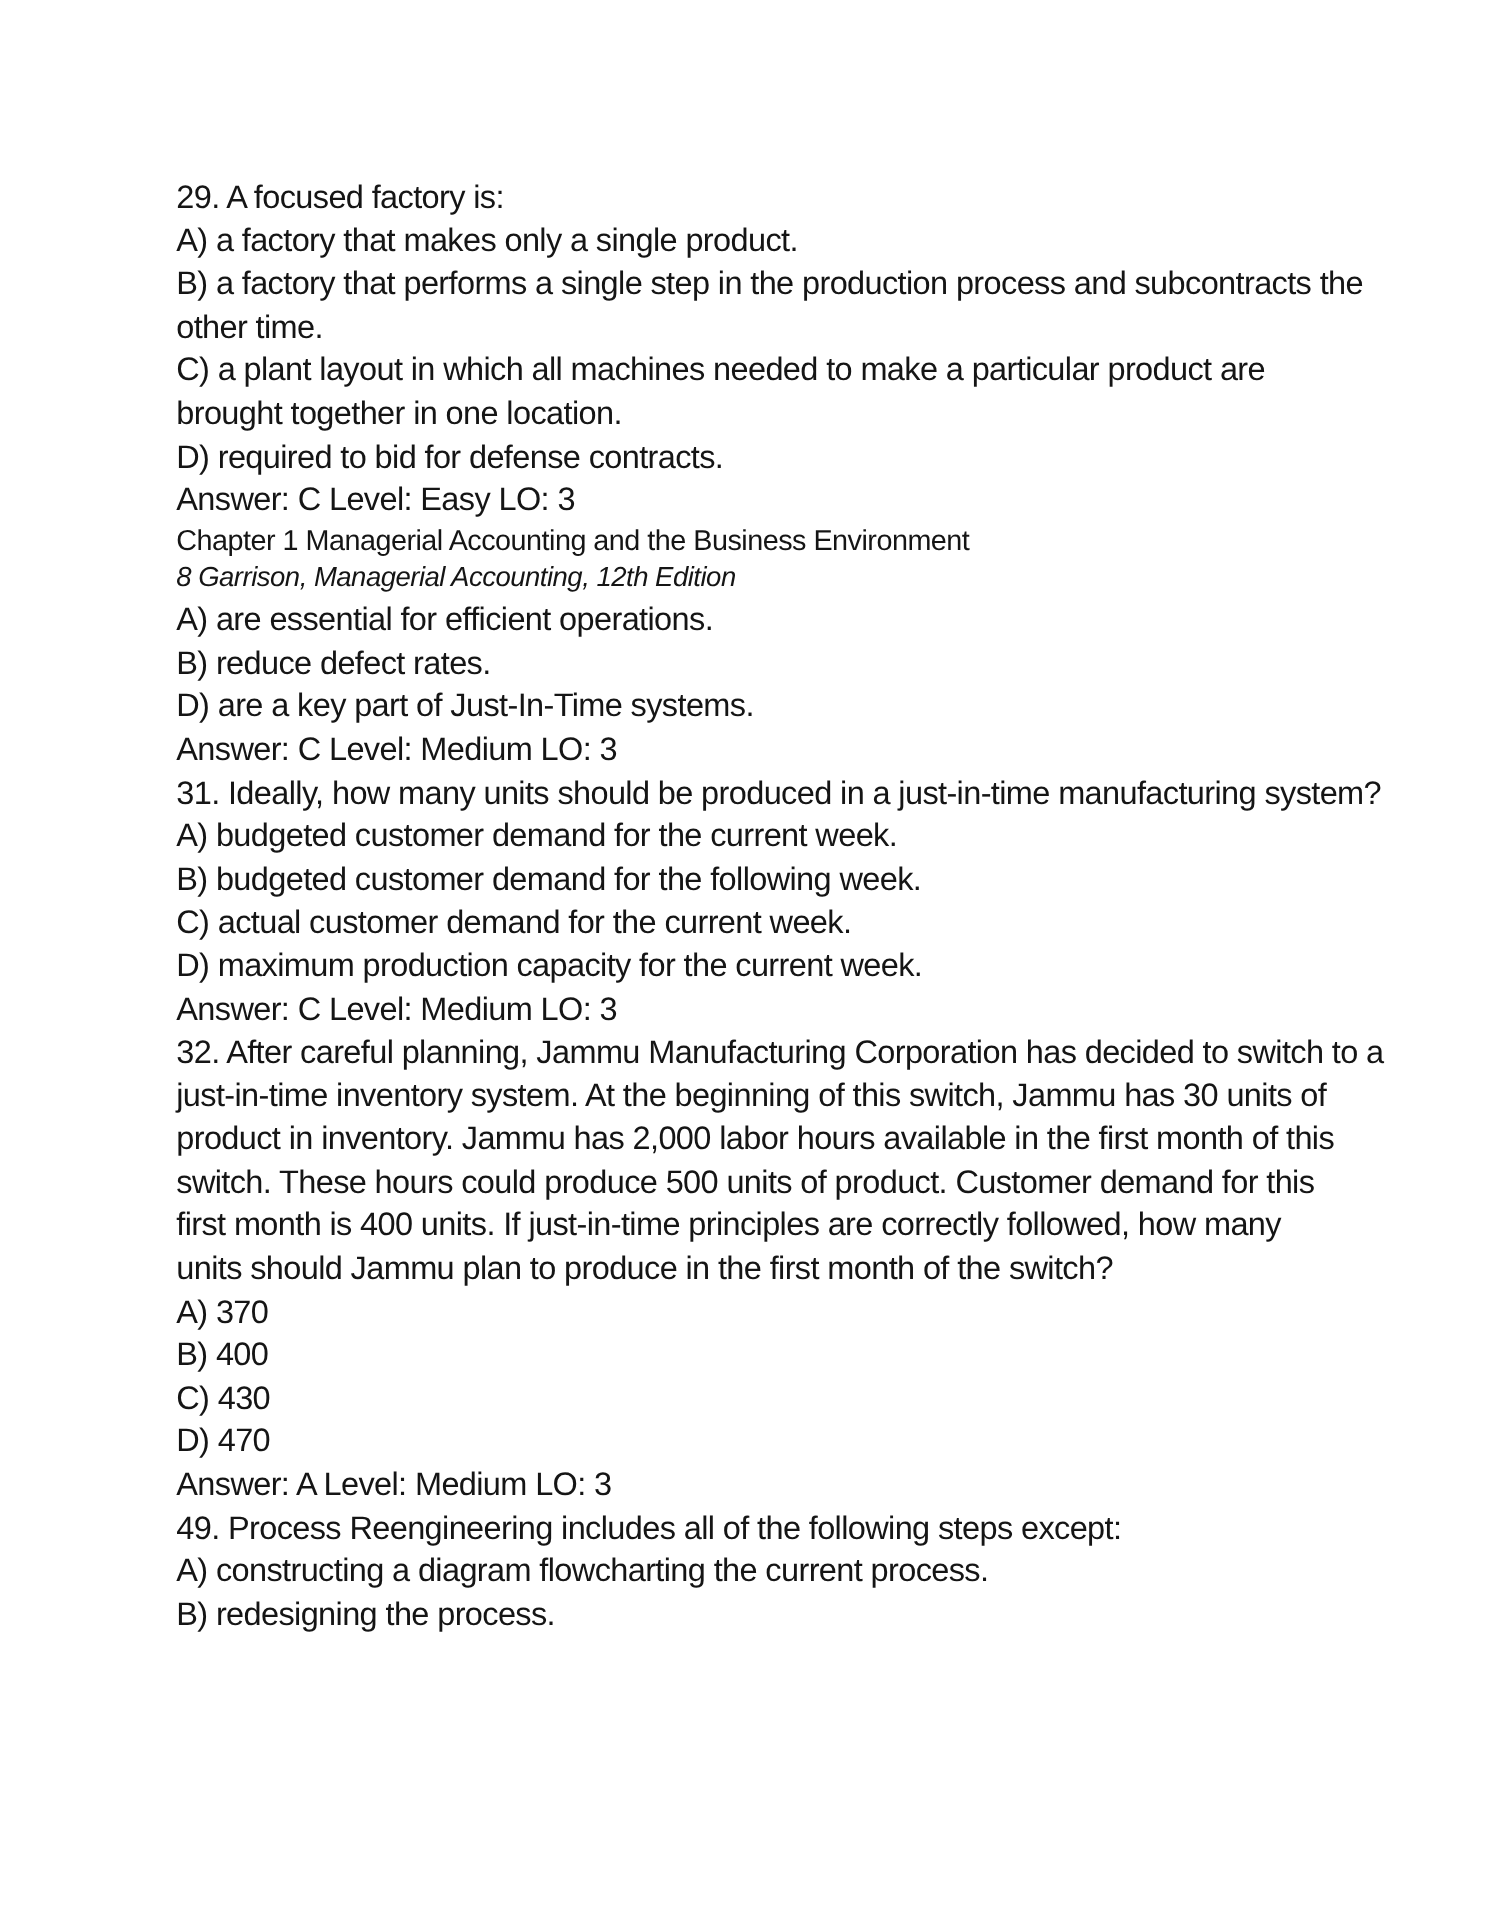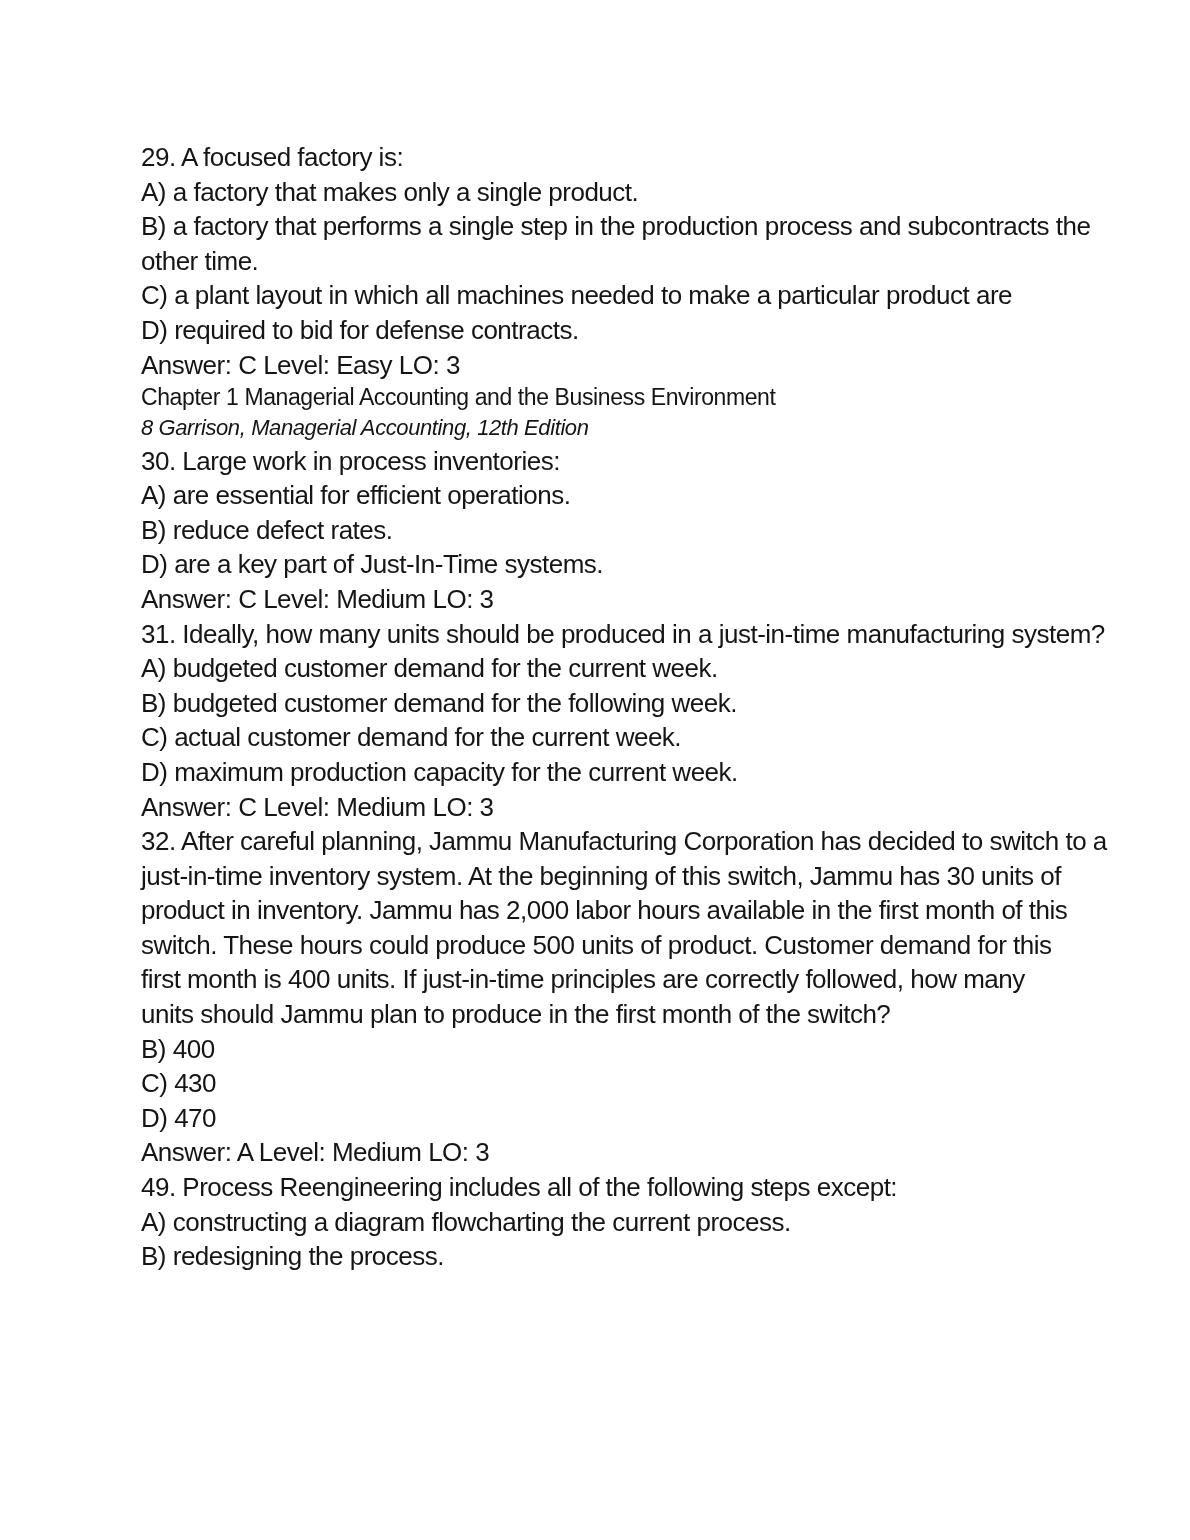--- a/index.html
+++ b/index.html
@@ -45,41 +45,42 @@
 </head>
 <body>
 
 <div class="page">
   <div class="content" style="color: rgb(21, 21, 21);">
       <div class="line body">29. A focused factory is:</div>
       <div class="line body">A) a factory that makes only a single product.</div>
       <div class="line body">B) a factory that performs a single step in the production process and subcontracts the</div>
       <div class="line body">other time.</div>
       <div class="line body">C) a plant layout in which all machines needed to make a particular product are</div>
+      <div class="line body">brought together in one location.</div>
       <div class="line body">D) required to bid for defense contracts.</div>
       <div class="line body">Answer: C Level: Easy LO: 3</div>
       <div class="line chapter">Chapter 1 Managerial Accounting and the Business Environment</div>
       <div class="line source">8 Garrison, Managerial Accounting, 12th Edition</div>
-      <div class="line body">30. Large work in process inventories:</div>
       <div class="line body">A) are essential for efficient operations.</div>
       <div class="line body">B) reduce defect rates.</div>
       <div class="line body">D) are a key part of Just-In-Time systems.</div>
       <div class="line body">Answer: C Level: Medium LO: 3</div>
       <div class="line body">31. Ideally, how many units should be produced in a just-in-time manufacturing system?</div>
       <div class="line body">A) budgeted customer demand for the current week.</div>
       <div class="line body">B) budgeted customer demand for the following week.</div>
       <div class="line body">C) actual customer demand for the current week.</div>
       <div class="line body">D) maximum production capacity for the current week.</div>
       <div class="line body">Answer: C Level: Medium LO: 3</div>
       <div class="line body">32. After careful planning, Jammu Manufacturing Corporation has decided to switch to a</div>
       <div class="line body">just-in-time inventory system. At the beginning of this switch, Jammu has 30 units of</div>
       <div class="line body">product in inventory. Jammu has 2,000 labor hours available in the first month of this</div>
       <div class="line body">switch. These hours could produce 500 units of product. Customer demand for this</div>
       <div class="line body">first month is 400 units. If just-in-time principles are correctly followed, how many</div>
       <div class="line body">units should Jammu plan to produce in the first month of the switch?</div>
+      <div class="line body">A) 370</div>
       <div class="line body">B) 400</div>
       <div class="line body">C) 430</div>
       <div class="line body">D) 470</div>
       <div class="line body">Answer: A Level: Medium LO: 3</div>
       <div class="line body">49. Process Reengineering includes all of the following steps except:</div>
       <div class="line body">A) constructing a diagram flowcharting the current process.</div>
       <div class="line body">B) redesigning the process.</div>
     </div>
 </div>
 

